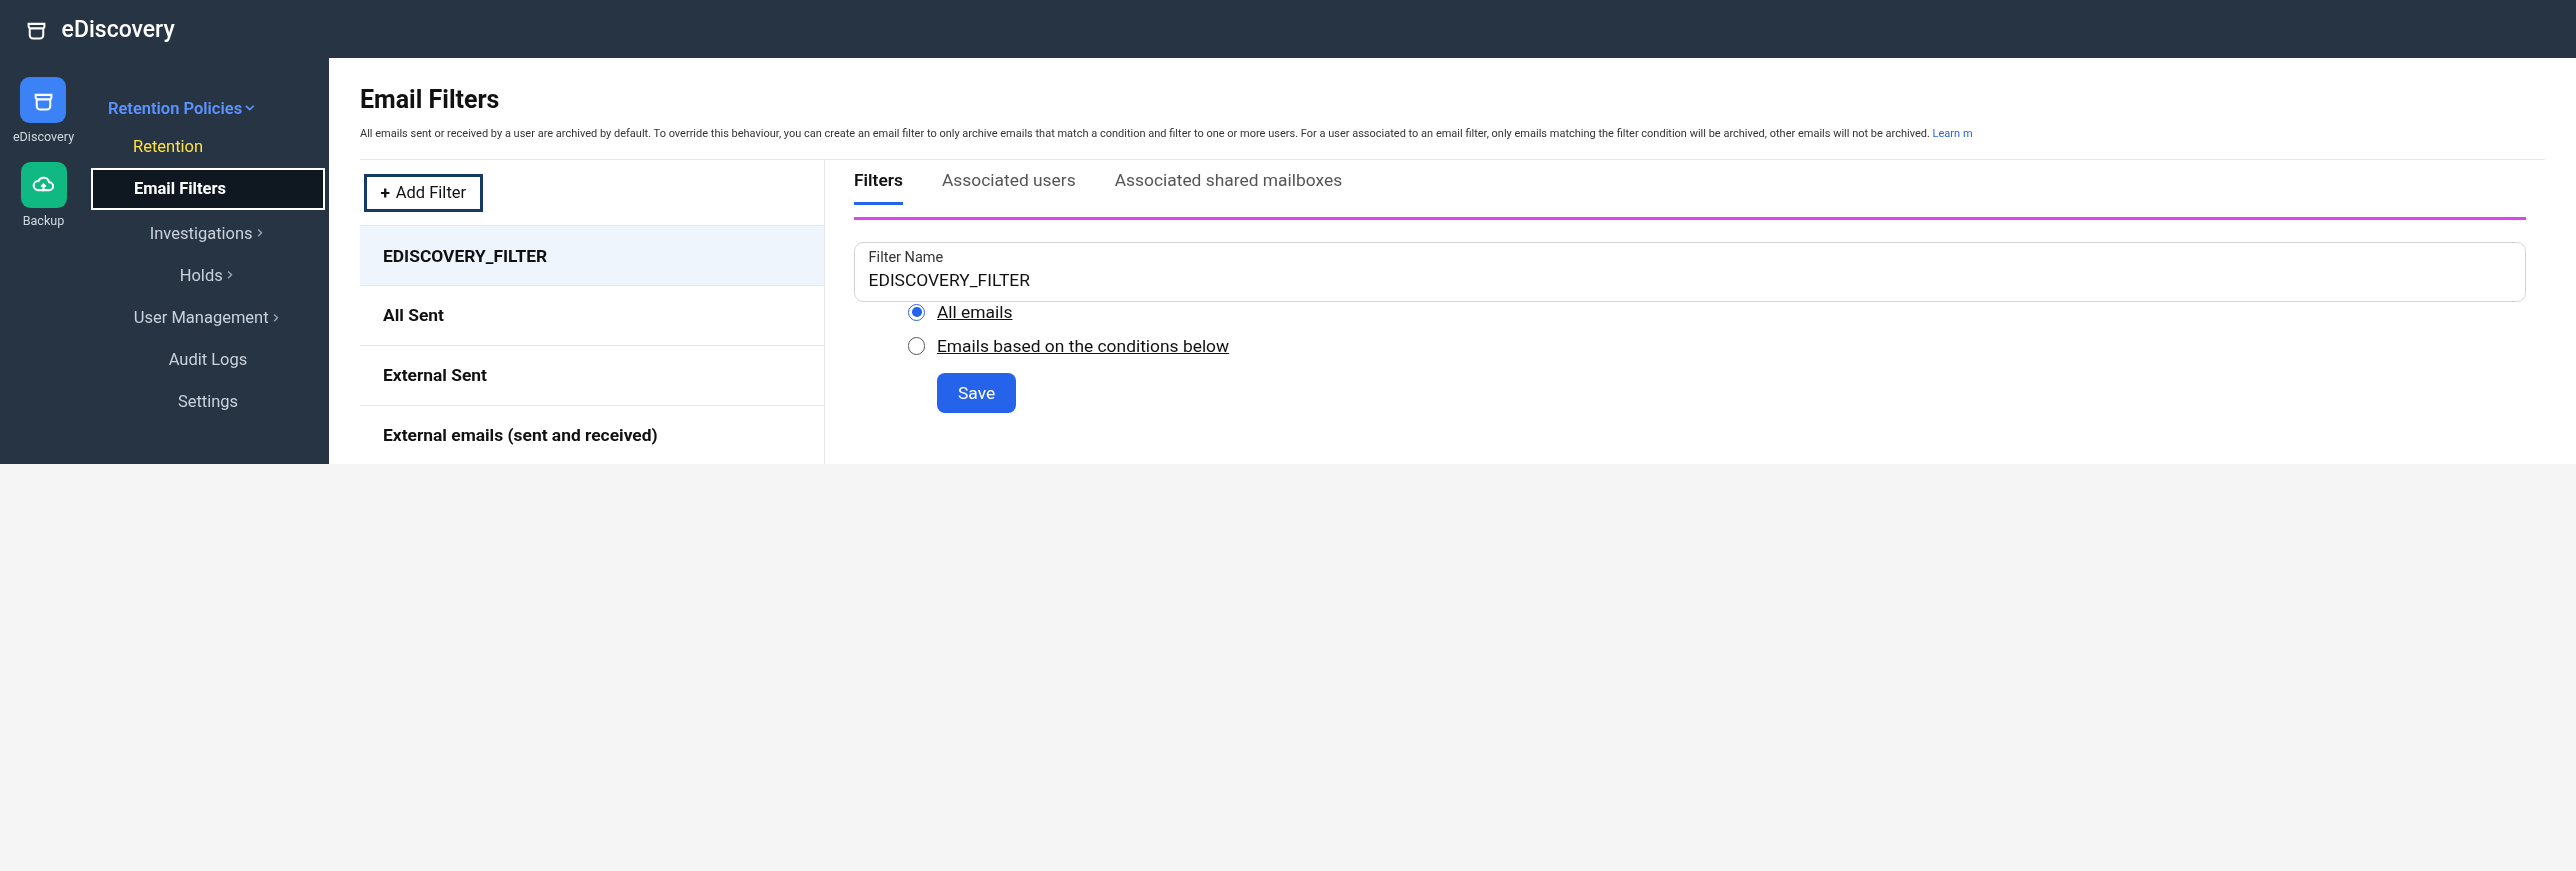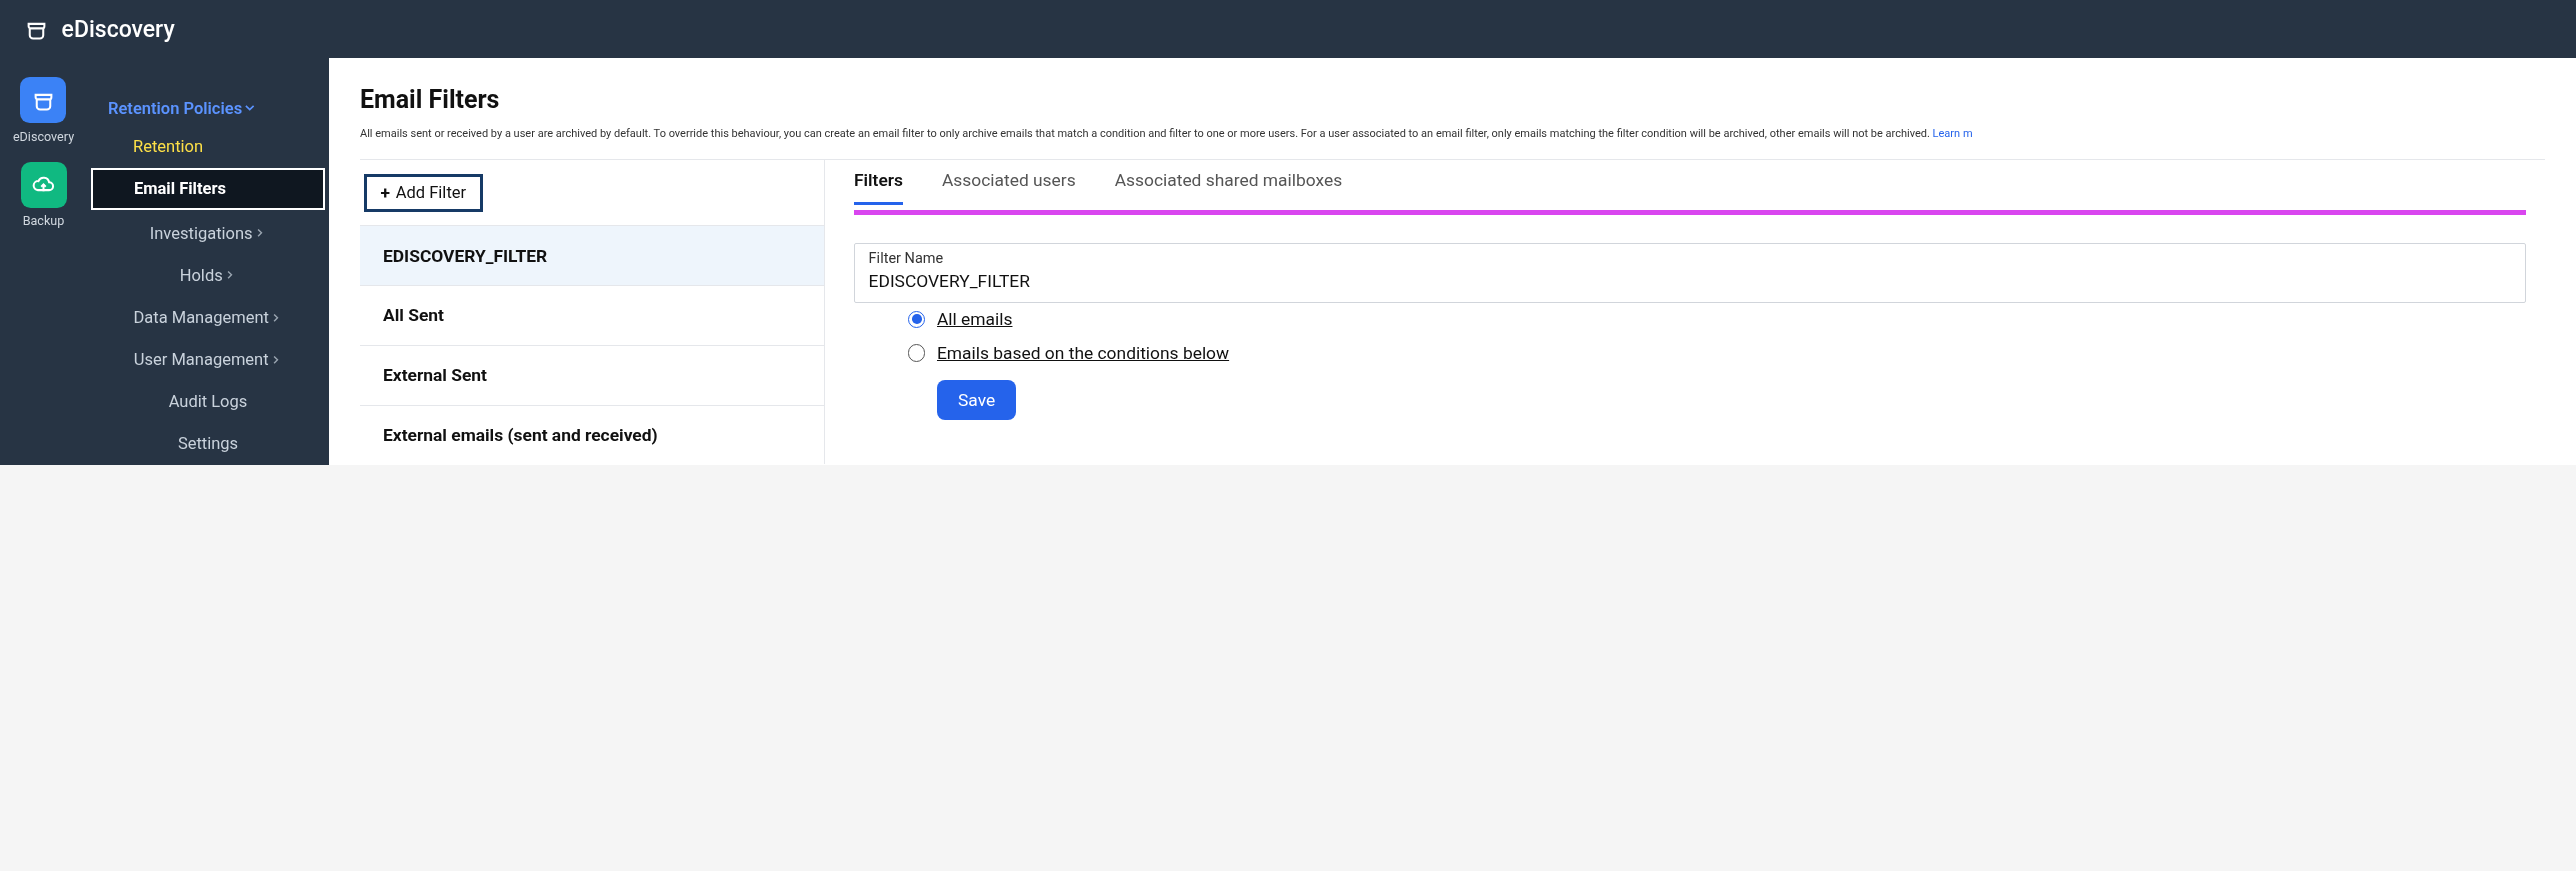--- a/index.html
+++ b/index.html
@@ -114,39 +114,39 @@
       cursor: pointer;
     }
     .filter-row.selected { background: #eef5fc; }
 
     .col-right {
       flex: 1;
       padding: 9.7px 19.4px 19.4px 29px;
     }
     .tabs {
       display: flex; gap: 39px;
-      border-bottom: 5px solid #d946ef;
-      padding-bottom: 18px;
-      margin-bottom: 28px;
+      border-bottom: 3px solid #d946ef;
+      padding-bottom: 25px;
+      margin-bottom: 22px;
     }
     .tab {
       font-size: 17.4px; color: #555; cursor: pointer;
       padding-bottom: 1.9px;
       position: relative;
     }
     .tab.active { color: #111; font-weight: 600; }
     .tab.active::after {
       content: ""; position: absolute; left: 0; right: 0; bottom: -12.6px;
       height: 2.9px; background: #2563eb;
     }
     .field-group {
       border: 1px solid #d1d5db;
-      border-radius: 2px;
+      border-radius: 9px;
       padding: 5.8px 13.6px 9.7px 13.6px;
-      margin-bottom: 6px;
+      margin-bottom: 0;
     }
     .field-label { font-size: 14.5px; color: #333; margin-bottom: 1.9px; }
     .field-input {
       width: 100%; border: none; outline: none;
       font-size: 17.4px; color: #111; padding: 1.9px 0;
     }
     .radio-list { padding-left: 54px; display: flex; flex-direction: column; gap: 13.6px; margin-bottom: 17.4px; }
     .radio-row { display: flex; align-items: center; gap: 11.6px; font-size: 17.4px; color: #111; cursor: pointer; text-decoration: underline; }
     .radio-circle {
       width: 17.4px; height: 17.4px; border: 1.9px solid #555; border-radius: 50%;
@@ -223,28 +223,20 @@
     </div>
     <div class="nav-item">
       <span>Holds</span>
       <span class="chev">
         <svg width="13.6" height="13.6" viewBox="0 0 24 24" fill="none" stroke="currentColor" stroke-width="2.5">
             <path d="M9 6l6 6-6 6"></path>
           </svg>
       </span>
     </div>
     <div class="nav-item">
-      <span>Data Management</span>
-      <span class="chev">
-        <svg width="13.6" height="13.6" viewBox="0 0 24 24" fill="none" stroke="currentColor" stroke-width="2.5">
-            <path d="M9 6l6 6-6 6"></path>
-          </svg>
-      </span>
-    </div>
-    <div class="nav-item">
       <span>User Management</span>
       <span class="chev">
         <svg width="13.6" height="13.6" viewBox="0 0 24 24" fill="none" stroke="currentColor" stroke-width="2.5">
             <path d="M9 6l6 6-6 6"></path>
           </svg>
       </span>
     </div>
     <div class="nav-item">
       <span>Audit Logs</span>
     </div>

